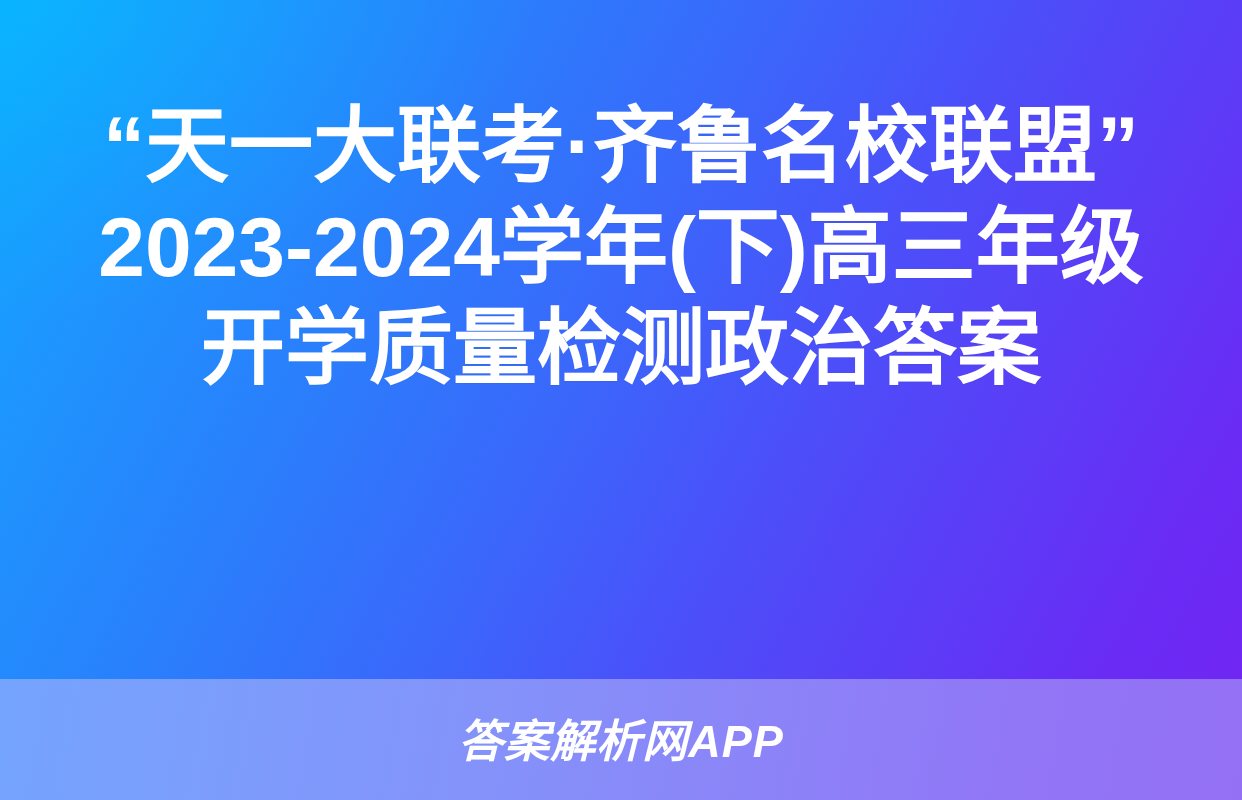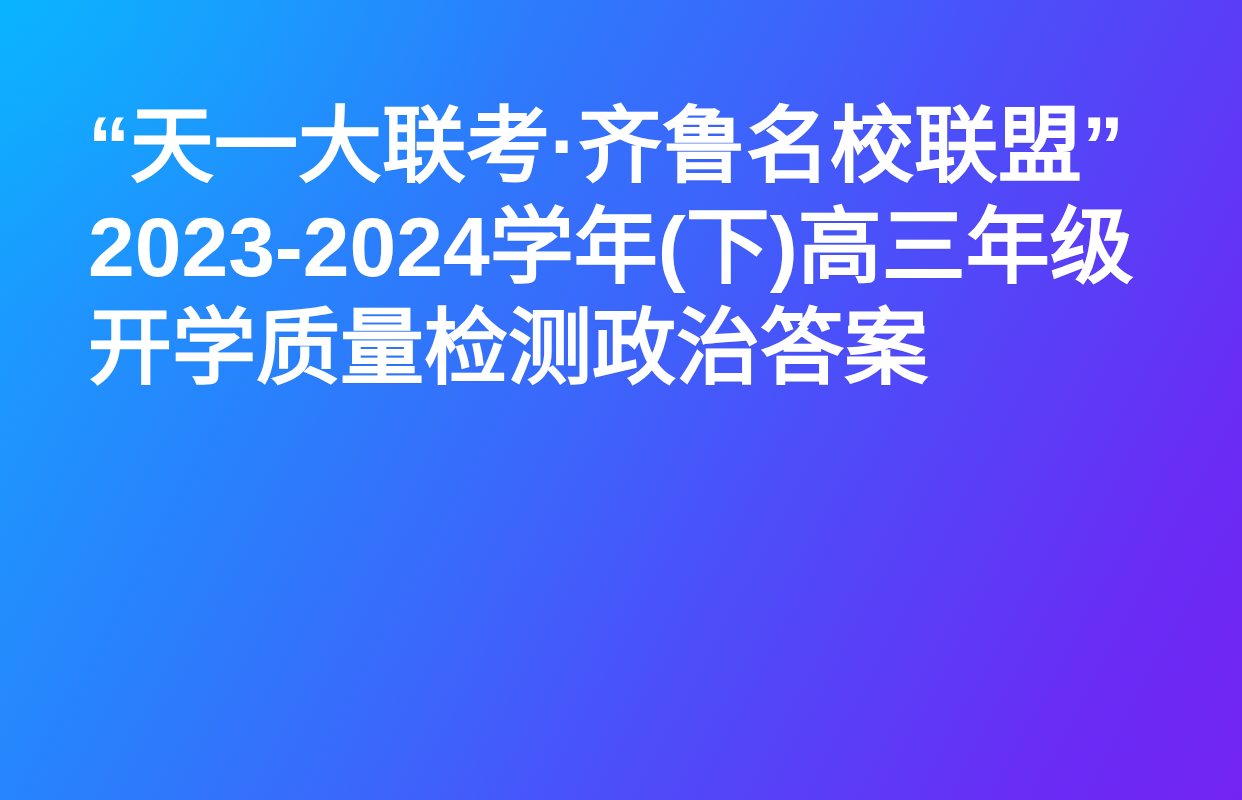--- a/index.html
+++ b/index.html
@@ -38,20 +38,21 @@
                 rgba(0,196,255,0.14) 42%,
                 rgba(0,196,255,0) 72%);
     pointer-events: none;
   }
 
   .title-block {
     position: absolute;
     left: 88px;
     right: 88px;
     top: 96px;
+    text-align: center;
     color: #ffffff;
     font-size: 84px;
     line-height: 101px;
     font-weight: 700;
     letter-spacing: 0px;
     word-break: break-all;
     z-index: 2;
     text-shadow: 0 1px 1px rgba(0,0,0,0.045);
   }
 
@@ -85,14 +86,17 @@
     transform: translateY(2px);
   }
 </style>
 </head>
 <body>
 
 <div id="poster">
 
   <div class="title-block">“天一大联考·齐鲁名校联盟”2023-2024学年(下)高三年级开学质量检测政治答案</div>
 
+  <div class="footer-band">
+    <span class="footer-text">答案解析网APP</span>
+  </div>
 
 </div>
 
 </body></html>

